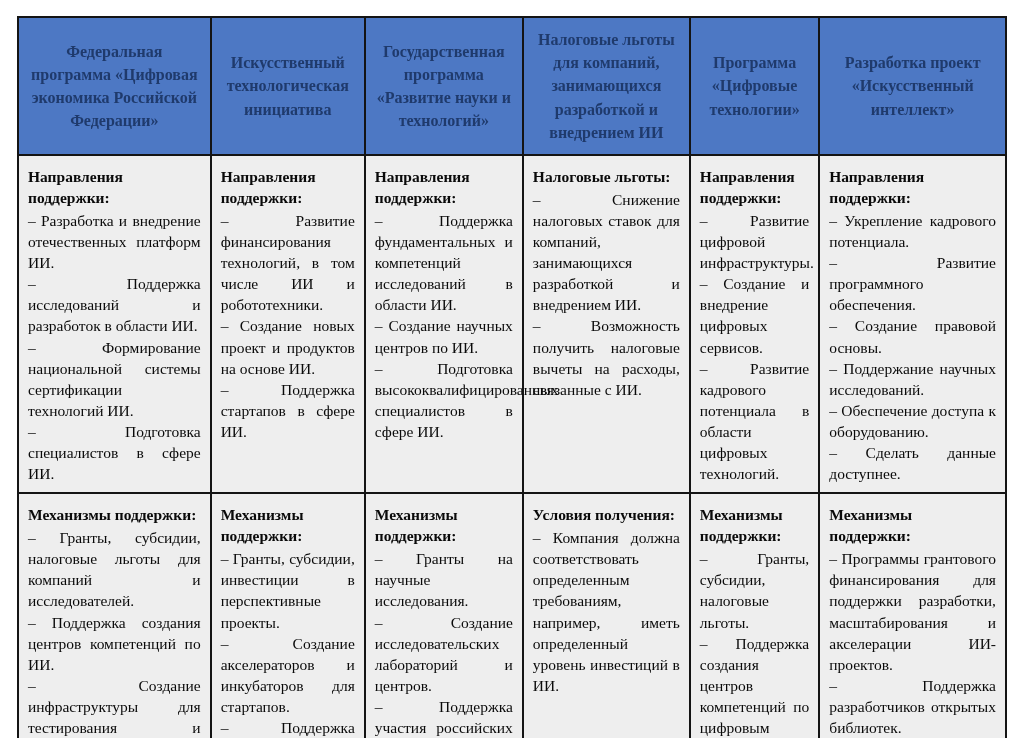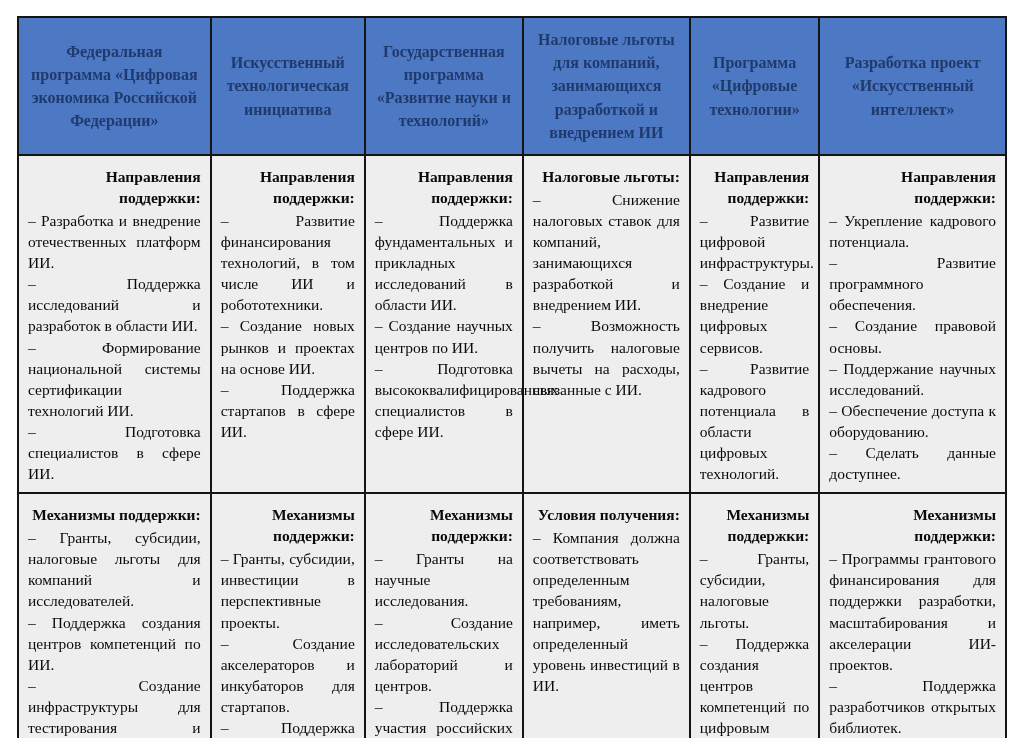--- a/index.html
+++ b/index.html
@@ -48,21 +48,20 @@
     font-size:15.5px;
     line-height:1.36;
     vertical-align:top;
     padding:10px 9px 8px 9px;
   }
   tr.row-directions td{height:302px;}
   tr.row-mechanisms td{height:270px;}
   .cell-title{
     font-weight:bold;
     margin:0 0 2px 0;
-    text-align:right;
   }
   .item{
     text-align:justify;
     margin:0;
   }
 </style>
 </head>
 <body>
 
 <div class="page">
@@ -93,28 +92,28 @@
               <p class="item">– Разработка и внедрение отечественных платформ ИИ.</p>
               <p class="item">– Поддержка исследований и разработок в области ИИ.</p>
               <p class="item">– Формирование национальной системы сертификации технологий ИИ.</p>
               <p class="item">– Подготовка специалистов в сфере ИИ.</p>
             </div>
         </td>
         <td>
           <p class="cell-title">Направления поддержки:</p>
           <div>
               <p class="item">– Развитие финансирования технологий, в том числе ИИ и робототехники.</p>
-              <p class="item">– Создание новых рынков и проектах на основе ИИ.</p>
+              <p class="item">– Создание новых проект и продуктов на основе ИИ.</p>
               <p class="item">– Поддержка стартапов в сфере ИИ.</p>
             </div>
         </td>
         <td>
           <p class="cell-title">Направления поддержки:</p>
           <div>
-              <p class="item">– Поддержка фундаментальных и прикладных исследований в области ИИ.</p>
+              <p class="item">– Поддержка фундаментальных и компетенций исследований в области ИИ.</p>
               <p class="item">– Создание научных центров по ИИ.</p>
               <p class="item">– Подготовка высококвалифицированных специалистов в сфере ИИ.</p>
             </div>
         </td>
         <td>
           <p class="cell-title">Налоговые льготы:</p>
           <div>
               <p class="item">– Снижение налоговых ставок для компаний, занимающихся разработкой и внедрением ИИ.</p>
               <p class="item">– Возможность получить налоговые вычеты на расходы, связанные с ИИ.</p>
             </div>

